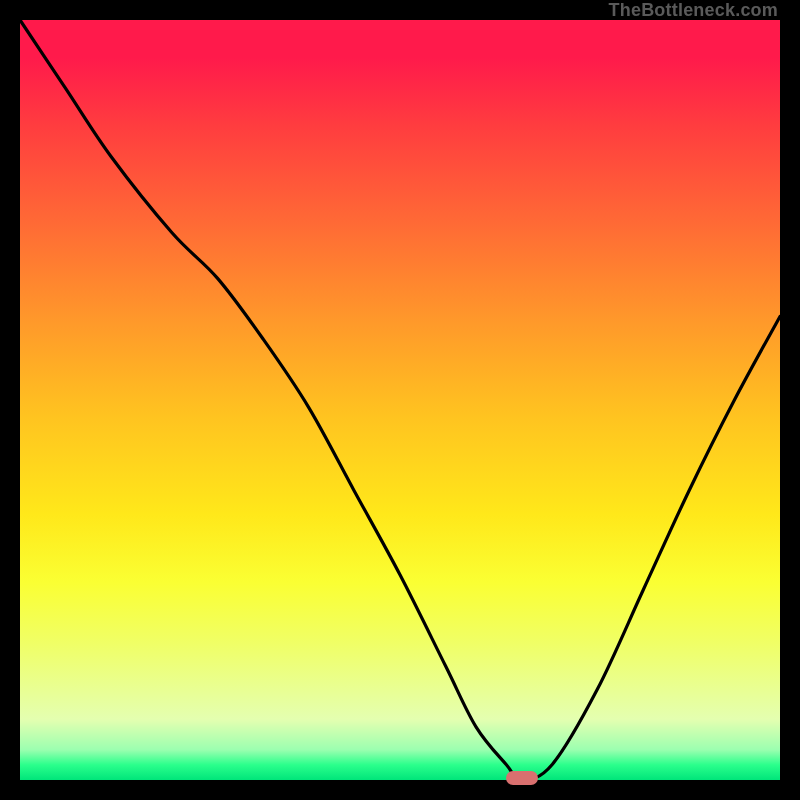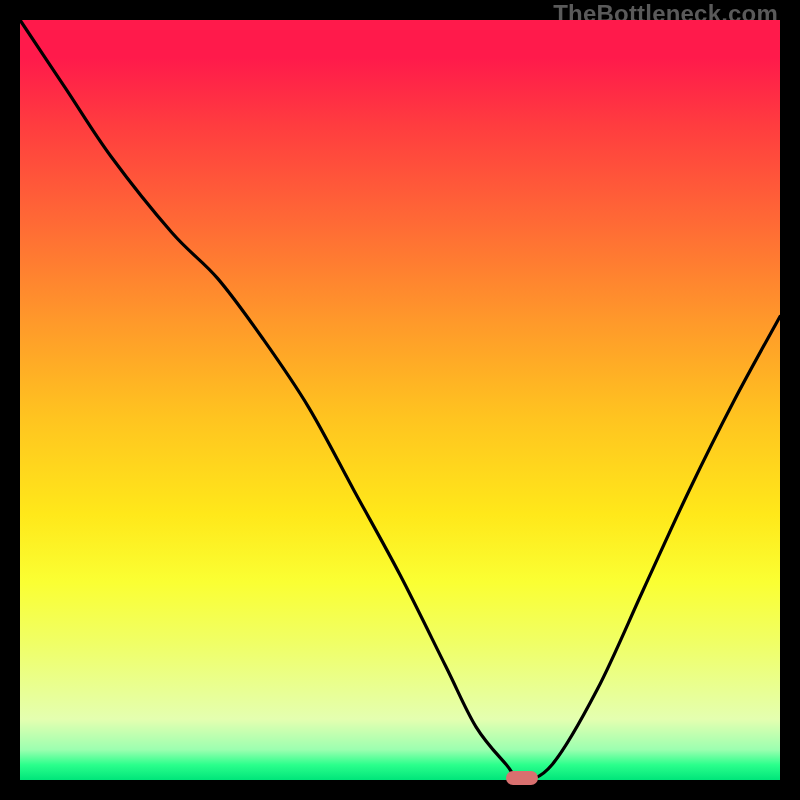--- a/index.html
+++ b/index.html
@@ -35,21 +35,21 @@
       #9cffb0 96%,
       #2bff8c 98%,
       #00e57a 100%
     );
   }
   .watermark {
     position: absolute;
     top: 0px;
     right: 22px;
     color: #5a5a5a;
-    font-size: 24px;
+    font-size: 18px;
     font-weight: 600;
     letter-spacing: 0.2px;
     user-select: none;
   }
   svg.curve {
     position: absolute;
     left: 0;
     top: 0;
     width: 760px;
     height: 760px;

